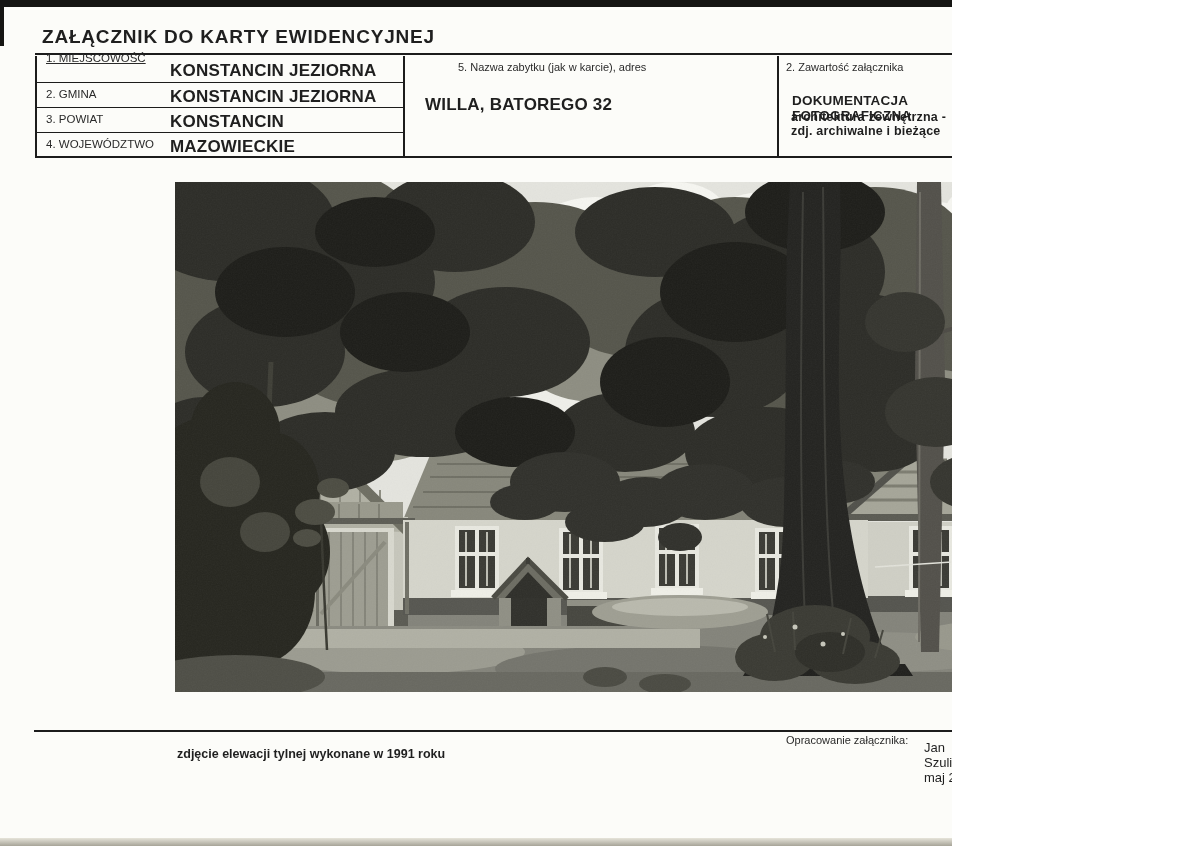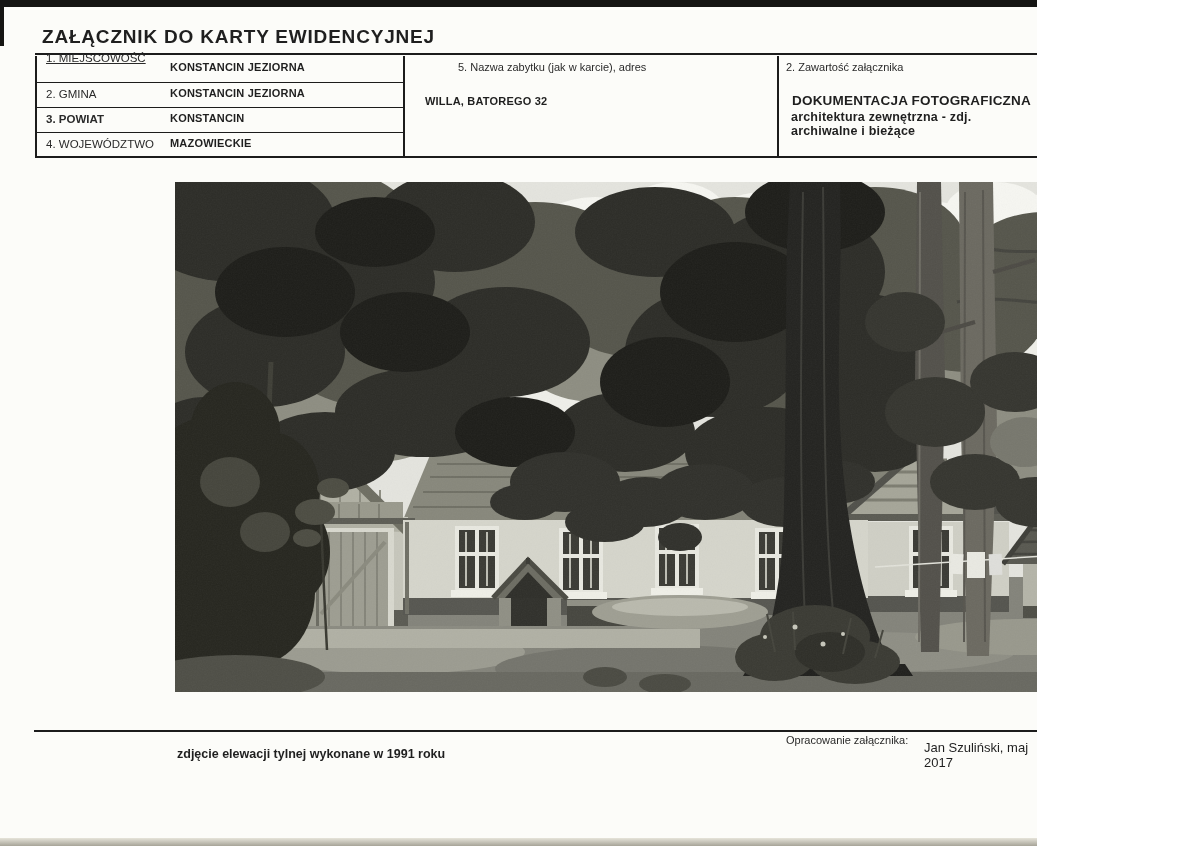--- a/index.html
+++ b/index.html
@@ -1,25 +1,25 @@
 <!DOCTYPE html>
 <html><head>
 <meta charset="utf-8">
 <style>
   html,body{margin:0;padding:0;background:#ffffff;}
   .page{
-    position:relative;width:1037px;height:846px;overflow:hidden;
+    position:relative;width:952px;height:846px;overflow:hidden;
     background:#fcfcf9;color:#1f1f1f;
     font-family:"Liberation Sans", sans-serif;
   }
   .rule{position:absolute;background:#1c1c1c;}
   .title{position:absolute;left:42px;top:26px;font-size:19px;font-weight:bold;letter-spacing:.8px;}
   .nr{position:absolute;left:1048px;top:26px;font-size:19px;font-weight:bold;}
   .cell-label{position:absolute;font-size:11.5px;color:#2a2a2a;}
-  .cell-value{position:absolute;font-size:11px;font-weight:bold;letter-spacing:.2px;}
+  .cell-value{position:absolute;font-size:17px;font-weight:bold;letter-spacing:.2px;}
   .mid-label{position:absolute;font-size:11px;color:#2a2a2a;}
   .caption{position:absolute;left:177px;top:747px;font-size:12.5px;font-weight:bold;}
   .opr-label{position:absolute;left:786px;top:734px;font-size:11px;color:#2a2a2a;}
   .opr-value{position:absolute;left:924px;top:740px;font-size:13px;}
   .photo{position:absolute;left:175px;top:182px;width:945px;height:510px;background:#e7e7e1;}
   .photo svg{display:block;width:945px;height:510px;}
   .scan-top{position:absolute;left:0;top:0;width:1200px;height:7px;background:#151513;}
   .scan-left{position:absolute;left:0;top:0;width:4px;height:46px;background:#151513;}
   .scan-bottom{position:absolute;left:0;top:838px;width:1200px;height:8px;background:linear-gradient(#e6e4da,#a7a498);}
   .scan-right{position:absolute;left:1196px;top:8px;width:2px;height:828px;background:#dddcd4;}
@@ -44,21 +44,21 @@
   <div class="rule" style="left:1171px;top:56px;width:1.5px;height:101px;"></div>
   <div class="rule" style="left:35px;top:156px;width:1137px;height:1.5px;"></div>
   <div class="rule" style="left:35px;top:81.5px;width:369px;height:1.5px;"></div>
   <div class="rule" style="left:35px;top:106.5px;width:369px;height:1.5px;"></div>
   <div class="rule" style="left:35px;top:131.5px;width:369px;height:1.5px;"></div>
 
   <div class="cell-label" style="left:46px;top:52px;text-decoration:underline;">1. MIEJSCOWOŚĆ</div>
   <div class="cell-value" style="left:170px;top:61px;">KONSTANCIN JEZIORNA</div>
   <div class="cell-label" style="left:46px;top:88px;text-align:center;">2. GMINA</div>
   <div class="cell-value" style="left:170px;top:87px;">KONSTANCIN JEZIORNA</div>
-  <div class="cell-label" style="left:46px;top:113px;font-weight:bold;">3. POWIAT</div>
+  <div class="cell-label" style="left:46px;top:113px;">3. POWIAT</div>
   <div class="cell-value" style="left:170px;top:112px;">KONSTANCIN</div>
   <div class="cell-label" style="left:46px;top:138px;">4. WOJEWÓDZTWO</div>
   <div class="cell-value" style="left:170px;top:137px;">MAZOWIECKIE</div>
 
   <div class="mid-label" style="left:410px;top:61px;padding-left:48px;">5. Nazwa zabytku (jak w karcie), adres</div>
   <div class="cell-value" style="left:425px;top:95px;">WILLA, BATOREGO 32</div>
 
   <div class="mid-label" style="left:786px;top:61px;">2. Zawartość załącznika</div>
   <div class="cell-value" style="left:792px;top:93px;font-size:13.5px;">DOKUMENTACJA FOTOGRAFICZNA</div>
   <div class="cell-value" style="left:791px;top:110px;font-size:12.5px;">architektura zewnętrzna -  zdj. archiwalne i bieżące</div>

